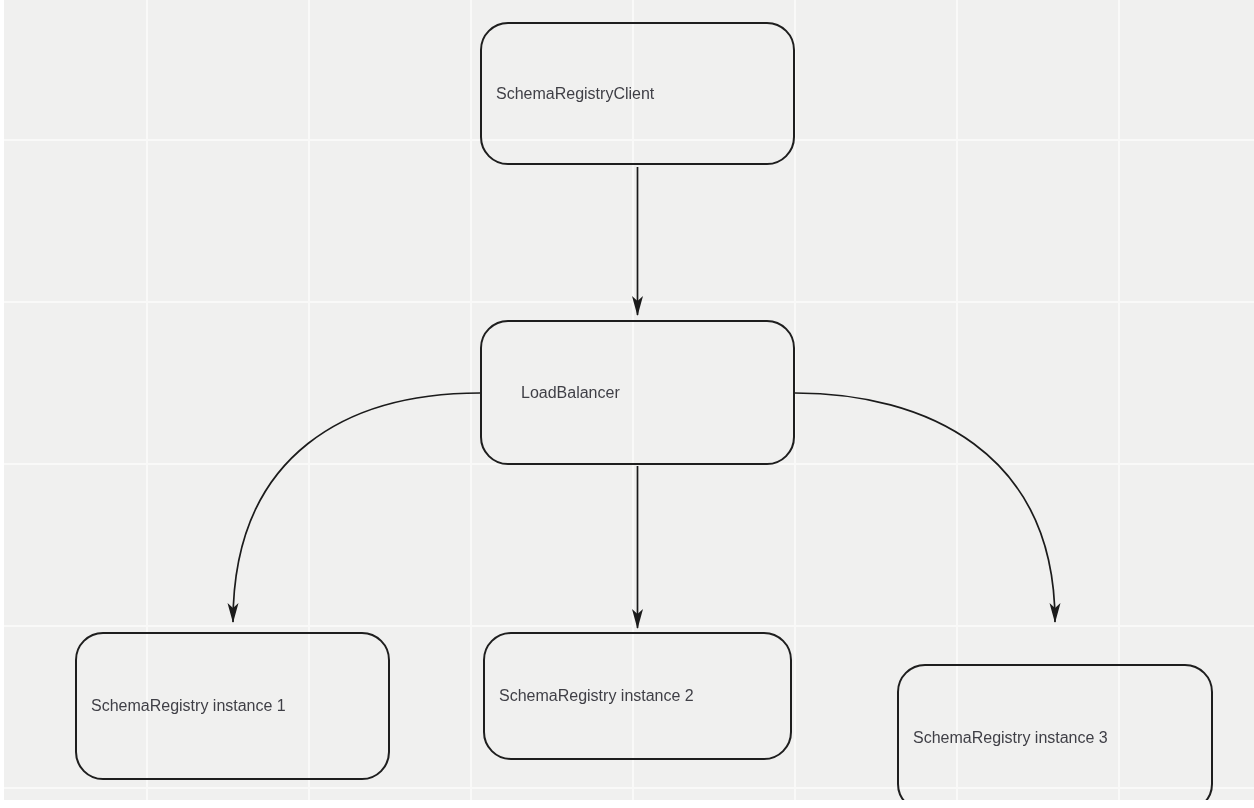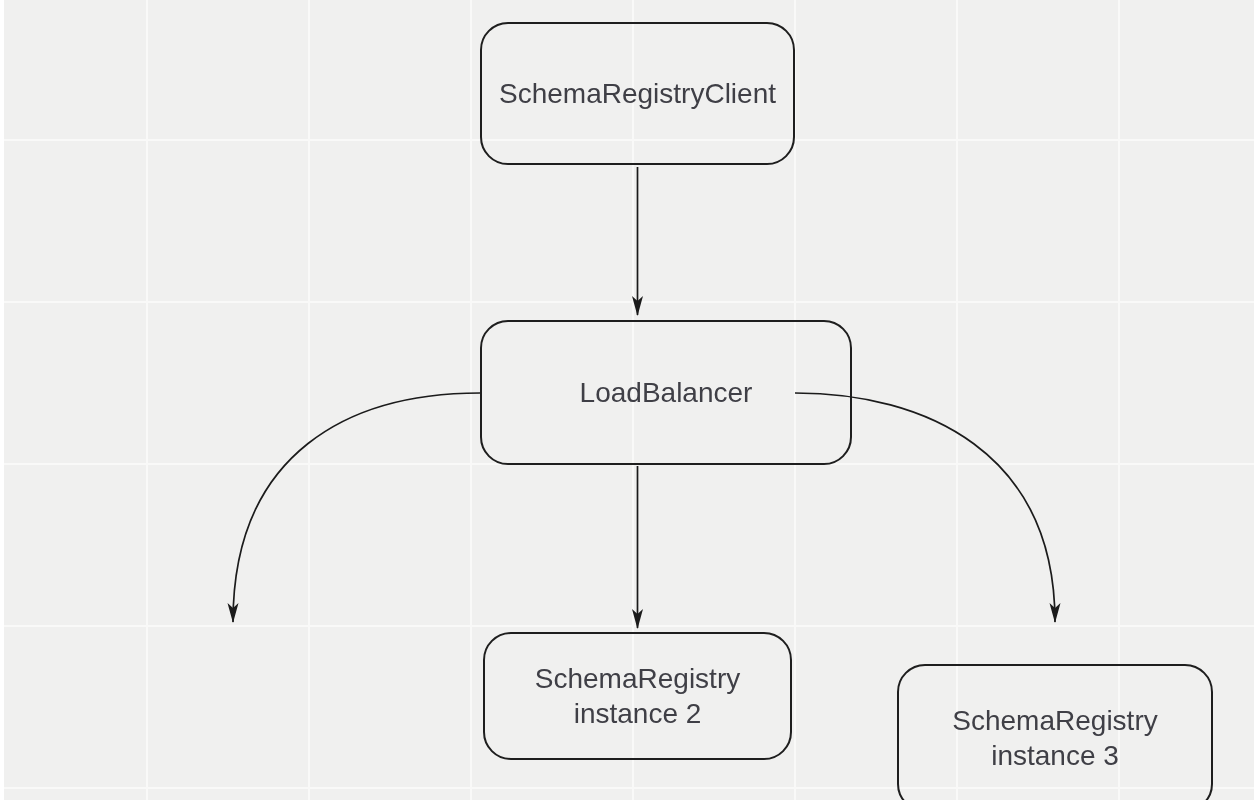--- a/index.html
+++ b/index.html
@@ -35,35 +35,34 @@
     fill: none;
     stroke: #1b1b1b;
     stroke-width: 1.7px;
     pointer-events: stroke;
   }
 
   .node {
     position: absolute;
     display: flex;
     align-items: center;
-    justify-content: center;
     border: 2.5px solid #1e1e1e;
     border-radius: 28px;
     background: transparent;
     box-sizing: border-box;
     color: #3f3f46;
-    font-size: 28px;
+    font-size: 16px;
     line-height: 1.25;
     text-align: center;
     cursor: pointer;
   }
   .node-label { padding: 0 14px; }
 
   .node-client       { left: 480px; top:  22px; width: 315px; height: 143px; }
-  .node-loadbalancer { left: 480px; top: 320px; width: 372px; height: 145px; }
+  .node-loadbalancer { left: 480px; top: 320px; width: 315px; height: 145px; padding-left: 25px; }
   .node-instance1    { left:  75px; top: 632px; width: 315px; height: 148px; }
   .node-instance2    { left: 483px; top: 632px; width: 309px; height: 128px; }
   .node-instance3    { left: 897px; top: 664px; width: 316px; height: 148px; }
 
   .frame-strip {
     position: absolute;
     background: #ffffff;
   }
   .frame-left   { left: 0; top: 0; width: 4px; height: 808px; }
   .frame-bottom { left: 0; top: 800px; width: 1254px; height: 8px; }
@@ -90,20 +89,23 @@
   </svg>
 
   <div class="node node-client">
     <span class="node-label">SchemaRegistryClient</span>
   </div>
 
   <div class="node node-loadbalancer">
     <span class="node-label">LoadBalancer</span>
   </div>
 
+  <div class="node node-instance1">
+    <span class="node-label">SchemaRegistry instance 1</span>
+  </div>
 
   <div class="node node-instance2">
     <span class="node-label">SchemaRegistry instance 2</span>
   </div>
 
   <div class="node node-instance3">
     <span class="node-label">SchemaRegistry instance 3</span>
   </div>
 
   <div class="frame-strip frame-left"></div>

